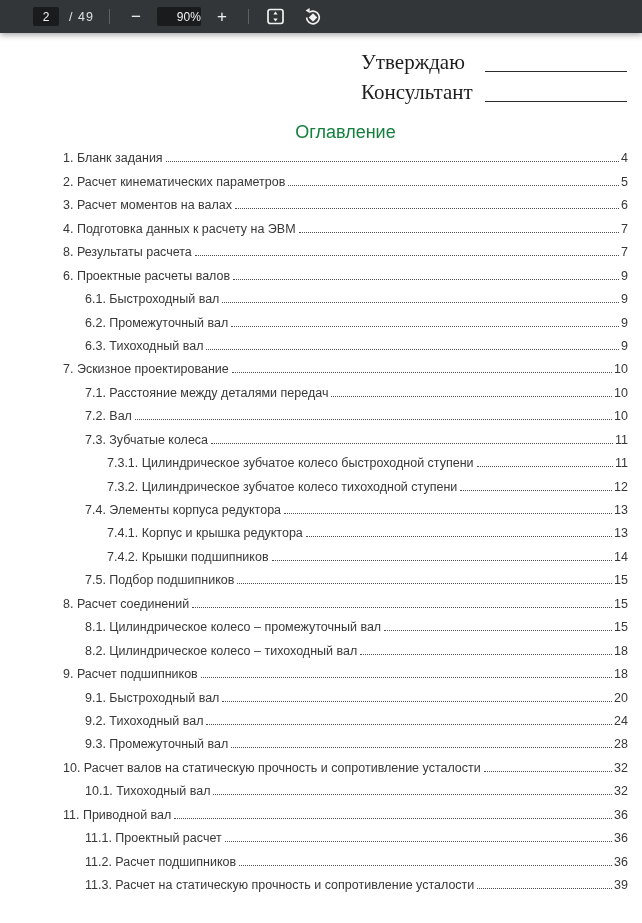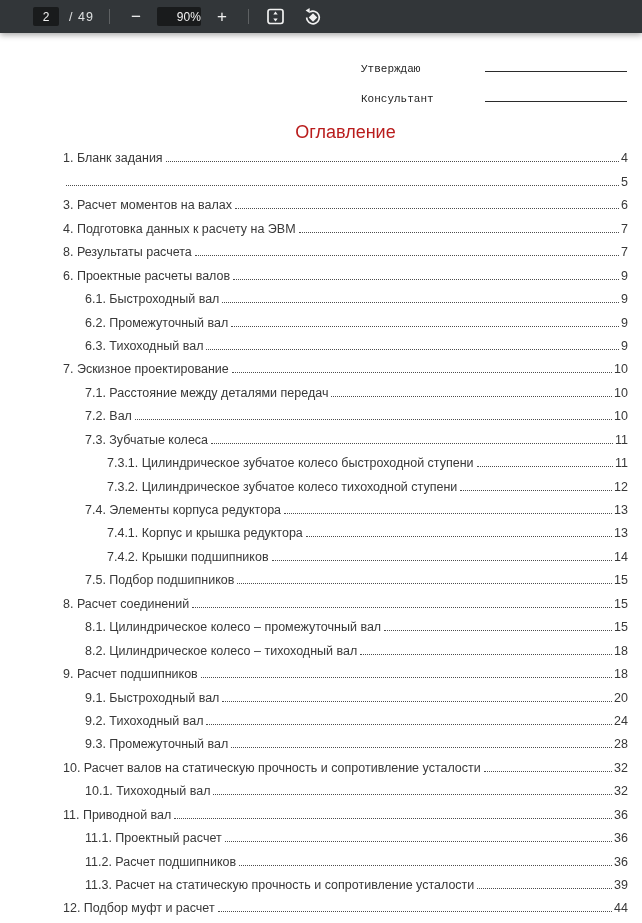--- a/index.html
+++ b/index.html
@@ -37,31 +37,31 @@
   .tb-icon-btn { width:24px; margin-right:13px; }
   .tb-icon-btn svg { display:block; }
 
   
   .page { position:absolute; top:33px; left:0; right:0; bottom:0; background:#ffffff; }
 
   .approval { position:absolute; left:361px; right:15px; top:19px; }
   .approval-row { position:relative; height:30px; }
   .approval-label {
     position:absolute; left:0; bottom:7px;
-    font-family:Liberation Mono, monospace; font-size:11px; color:#1d1d1d;
+    font-family:Liberation Serif, serif; font-size:21px; color:#1d1d1d;
   }
   .approval-line {
     position:absolute; left:124px; right:0; bottom:10px;
     border-bottom:1.4px solid #2b2b2b;
   }
 
   .toc-heading {
     position:absolute; left:63px; width:565px; top:87px;
     text-align:center; font-size:18px; line-height:24px;
-    color:#b91c1c; font-weight:400;
+    color:#15803d; font-weight:400;
   }
 
   .toc { position:absolute; left:63px; width:565px; top:114px; }
   .toc-row {
     display:flex; align-items:flex-end;
     height:23.45px; box-sizing:border-box; padding-bottom:5px;
     font-size:12.5px; color:#383838; cursor:pointer;
   }
   .toc-row.lvl2 { padding-left:22px; }
   .toc-row.lvl3 { padding-left:44px; }
@@ -124,20 +124,21 @@
 
   <div class="toc-heading">Оглавление</div>
 
   <div class="toc" id="toc-list">
       <div class="toc-row lvl1">
         <span class="toc-label">1. Бланк задания</span>
         <span class="dots"></span>
         <span class="toc-page">4</span>
       </div>
       <div class="toc-row lvl1">
+        <span class="toc-label">2. Расчет кинематических параметров</span>
         <span class="dots"></span>
         <span class="toc-page">5</span>
       </div>
       <div class="toc-row lvl1">
         <span class="toc-label">3. Расчет моментов на валах</span>
         <span class="dots"></span>
         <span class="toc-page">6</span>
       </div>
       <div class="toc-row lvl1">
         <span class="toc-label">4. Подготовка данных к расчету на ЭВМ</span>
@@ -276,20 +277,15 @@
       </div>
       <div class="toc-row lvl2">
         <span class="toc-label">11.2. Расчет подшипников</span>
         <span class="dots"></span>
         <span class="toc-page">36</span>
       </div>
       <div class="toc-row lvl2">
         <span class="toc-label">11.3. Расчет на статическую прочность и сопротивление усталости</span>
         <span class="dots"></span>
         <span class="toc-page">39</span>
-      </div>
-      <div class="toc-row lvl1">
-        <span class="toc-label">12. Подбор муфт и расчет</span>
-        <span class="dots"></span>
-        <span class="toc-page">44</span>
       </div>
     </div>
 </div>
 
 </body></html>

